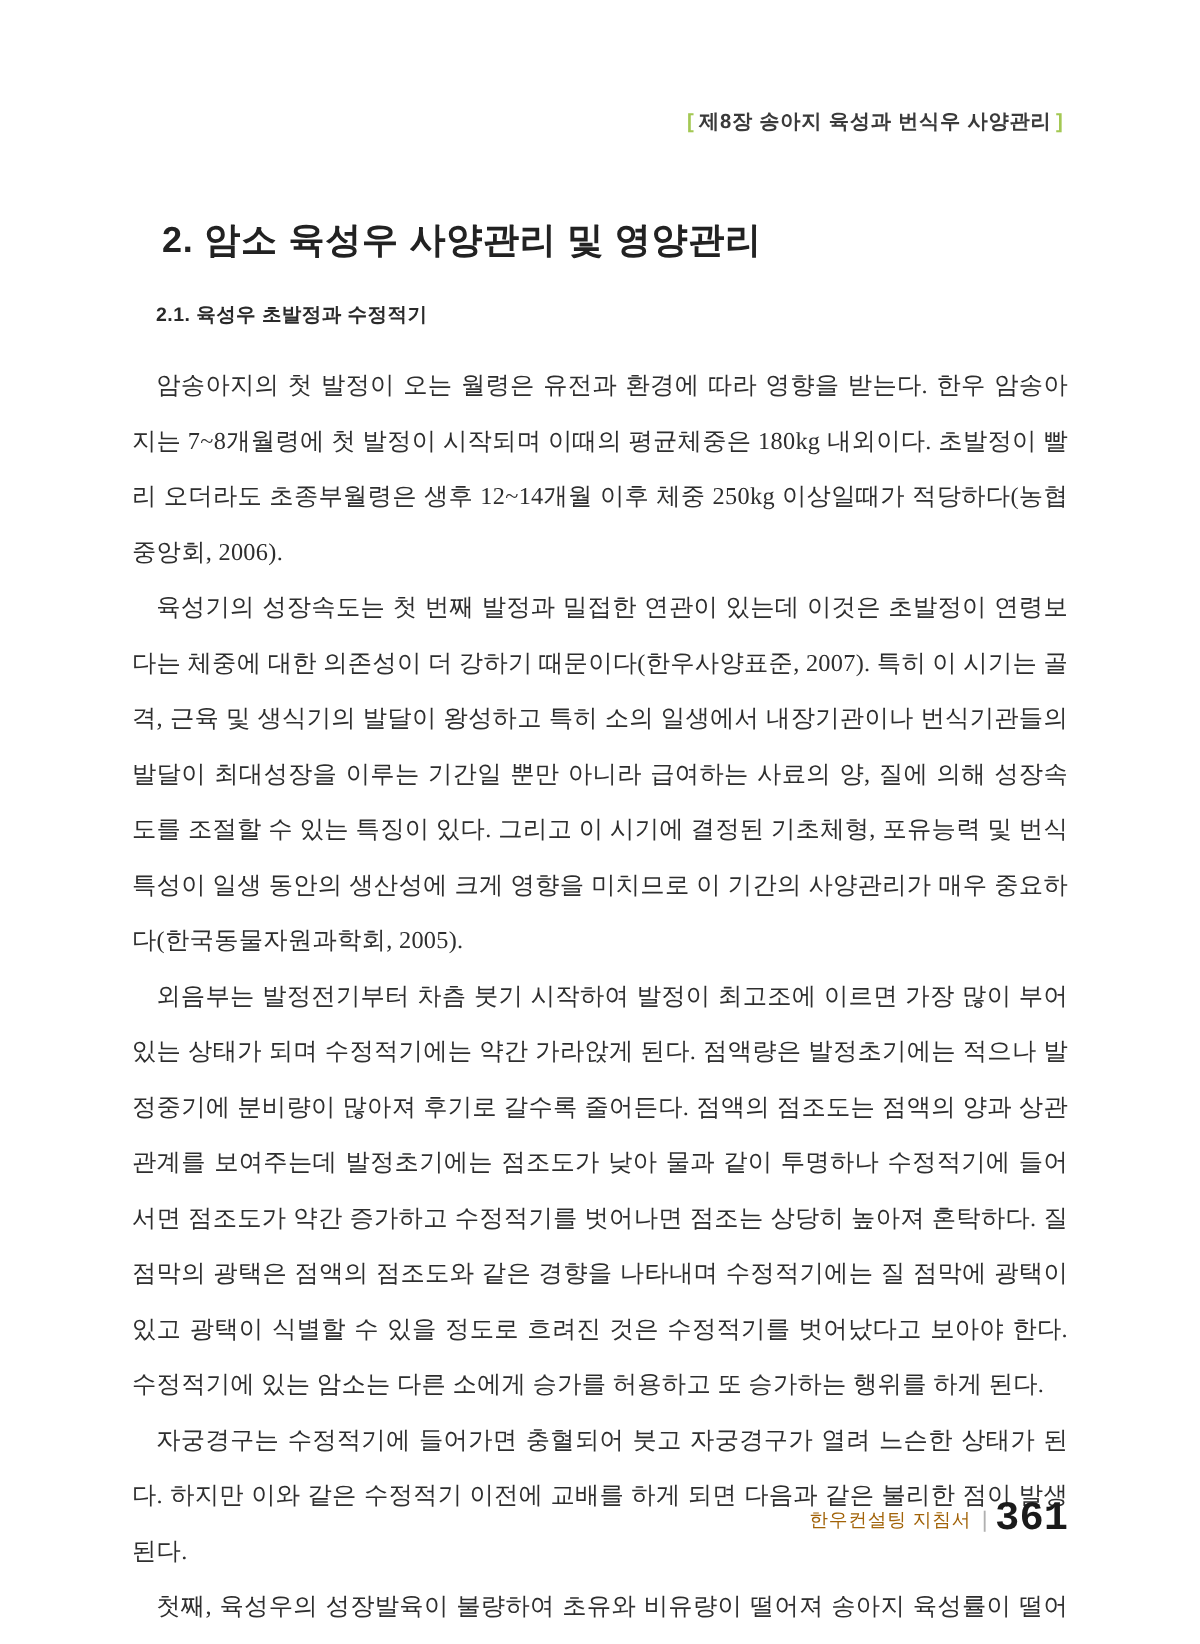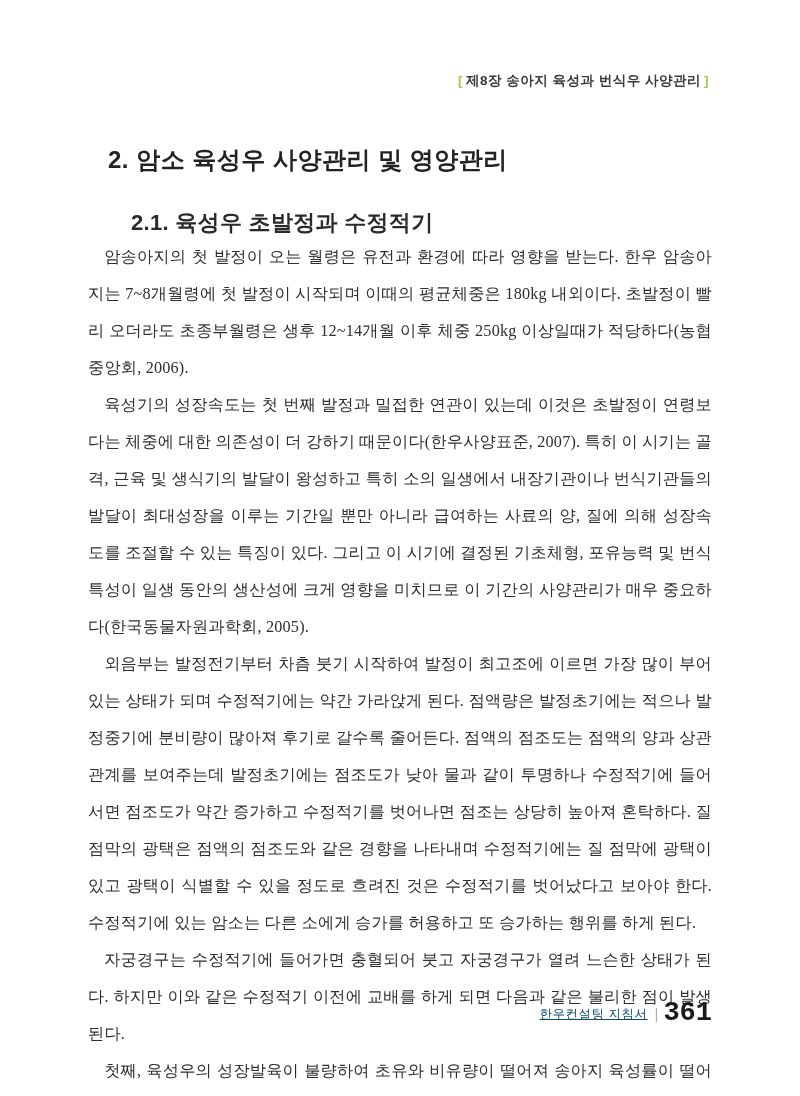--- a/index.html
+++ b/index.html
@@ -44,23 +44,23 @@
     font-family: "Liberation Sans", sans-serif;
     font-size: 24px;
     font-weight: 600;
     color: #222222;
     letter-spacing: 0.5px;
   }
   
   .subsection-title {
     position: absolute;
     top: 190px;
-    left: 131px;
+    left: 104px;
     font-family: "Liberation Sans", sans-serif;
-    font-size: 22px;
+    font-size: 13px;
     font-weight: 600;
     color: #2a2a2a;
     letter-spacing: 0.3px;
   }
   
   .body-text {
     position: absolute;
     top: 239px;
     left: 88px;
     width: 624px;
@@ -80,24 +80,23 @@
     position: absolute;
     top: 998px;
     left: 88px;
     right: 88px;
     text-align: right;
     white-space: nowrap;
   }
   .page-footer .footer-label {
     font-family: "Liberation Sans", sans-serif;
     font-size: 12.5px;
-    color: #0c4a6e;
+    color: #a16207;
     letter-spacing: 0.5px;
     vertical-align: 2px;
-    text-decoration: underline;
   }
   .page-footer .footer-divider {
     font-family: "Liberation Sans", sans-serif;
     font-size: 15px;
     color: #b0b0b0;
     margin: 0 5px 0 7px;
     vertical-align: 1px;
   }
   .page-footer .footer-page-number {
     font-family: Liberation Mono, monospace;

